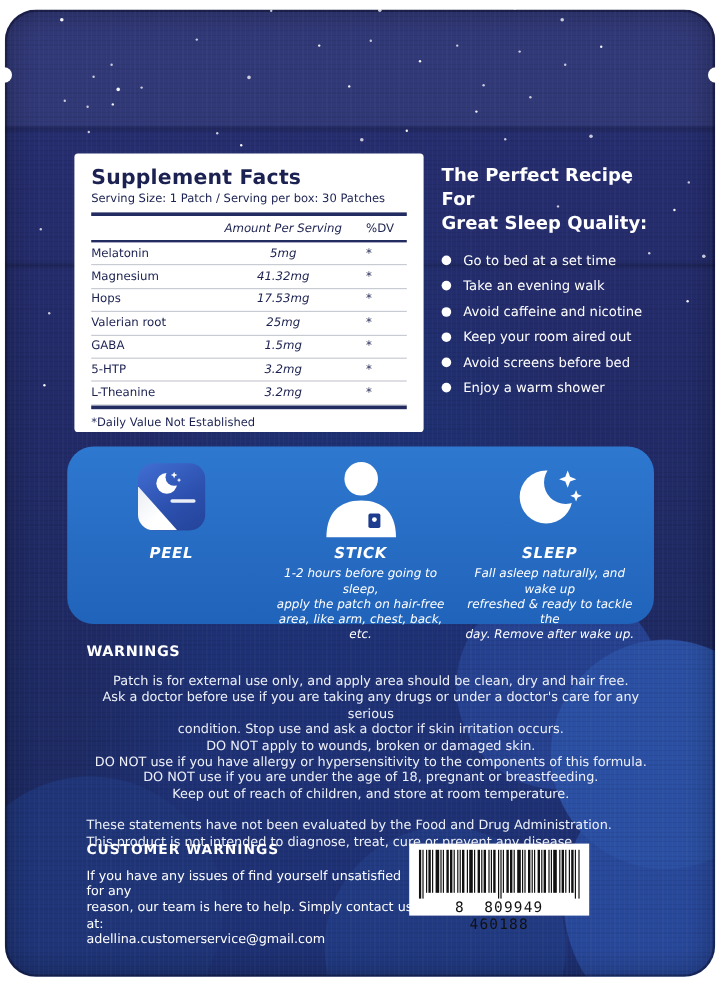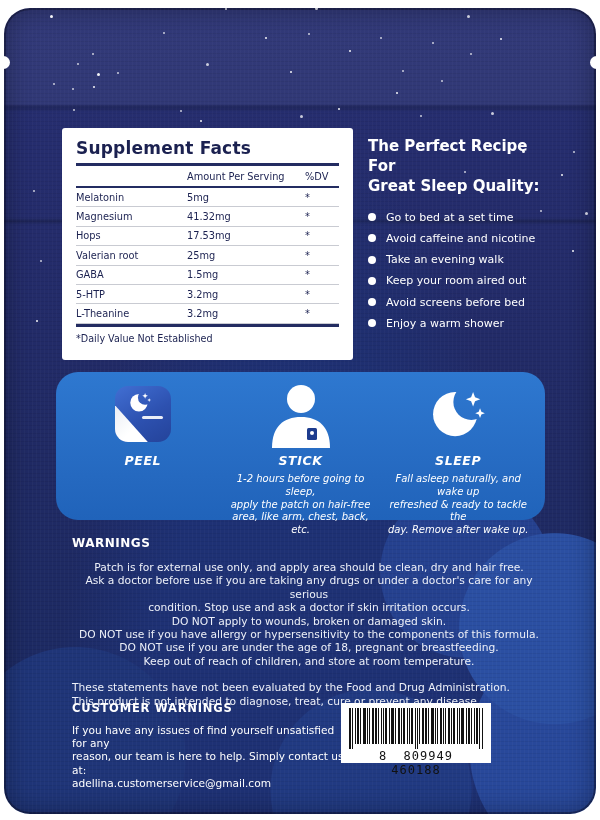--- a/index.html
+++ b/index.html
@@ -32,21 +32,21 @@
          border-radius:3px;box-sizing:border-box;padding:10px 14px 0;color:#1b2150;z-index:4;}
   .facts-title{font-size:17px;font-weight:bold;letter-spacing:.2px;line-height:20px;}
   .facts-serving{font-size:9.6px;margin-top:2px;line-height:12px;}
   .rule-thick{height:3px;background:#232c61;margin-top:5px;}
   .facts-header{display:flex;align-items:center;height:20px;font-size:9.8px;}
   .rule-mid{height:2px;background:#232c61;}
   .facts-row{display:flex;align-items:center;height:19.4px;font-size:9.8px;
              border-bottom:1px solid #c9cbd2;box-sizing:border-box;}
   .facts-row:last-of-type{border-bottom:none;}
   .col-name{flex:1;}
-  .col-amount{width:118px;text-align:left;padding-right:20px;box-sizing:border-box;}
+  .col-amount{width:118px;text-align:center;padding-right:20px;box-sizing:border-box;font-style:italic;}
   .col-dv{width:34px;text-align:left;padding-right:4px;box-sizing:border-box;}
   .facts-foot{font-size:9.6px;margin-top:6px;line-height:12px;}
   
   .tips{position:absolute;left:368px;top:136px;width:186px;color:#fff;z-index:4;}
   .tips-title{font-size:15px;font-weight:bold;line-height:20px;white-space:pre-line;}
   .tips-list{margin-top:13px;}
   .tip{display:flex;align-items:center;height:16px;margin-bottom:5.3px;font-size:11px;}
   .tip-dot{width:8px;height:8px;border-radius:50%;background:#fff;margin-right:10px;flex:0 0 auto;}
   
   .steps{position:absolute;left:56px;top:372px;width:489px;height:148px;border-radius:22px;
@@ -130,20 +130,21 @@
       <div class="star" style="left: 36px; top: 320px; width: 2px; height: 2px; opacity: 0.95;"></div>
       <div class="star" style="left: 300px; top: 115px; width: 3px; height: 3px; opacity: 0.75;"></div>
       <div class="star" style="left: 420px; top: 115px; width: 2px; height: 2px; opacity: 0.75;"></div>
       <div class="star" style="left: 200px; top: 120px; width: 2px; height: 2px; opacity: 0.95;"></div>
     </div>
   <div class="notch left"></div>
   <div class="notch right"></div>
 
   <div class="facts">
     <div class="facts-title">Supplement Facts</div>
+    <div class="facts-serving">Serving Size: 1 Patch / Serving per box: 30 Patches</div>
     <div class="rule-thick"></div>
     <div class="facts-header">
       <span class="col-name"></span>
       <span class="col-amount">Amount Per Serving</span>
       <span class="col-dv">%DV</span>
     </div>
     <div class="rule-mid"></div>
 
     <div class="facts-row">
       <span class="col-name">Melatonin</span>
@@ -187,25 +188,25 @@
   <div class="tips">
     <div class="tips-title">The Perfect Recipe For
 Great Sleep Quality:</div>
     <div class="tips-list">
       <div class="tip">
         <span class="tip-dot"></span>
         <span>Go to bed at a set time</span>
       </div>
       <div class="tip">
         <span class="tip-dot"></span>
+        <span>Take an evening walk</span>
+      </div>
+      <div class="tip">
+        <span class="tip-dot"></span>
         <span>Avoid caffeine and nicotine</span>
-      </div>
-      <div class="tip">
-        <span class="tip-dot"></span>
-        <span>Take an evening walk</span>
       </div>
       <div class="tip">
         <span class="tip-dot"></span>
         <span>Keep your room aired out</span>
       </div>
       <div class="tip">
         <span class="tip-dot"></span>
         <span>Avoid screens before bed</span>
       </div>
       <div class="tip">

